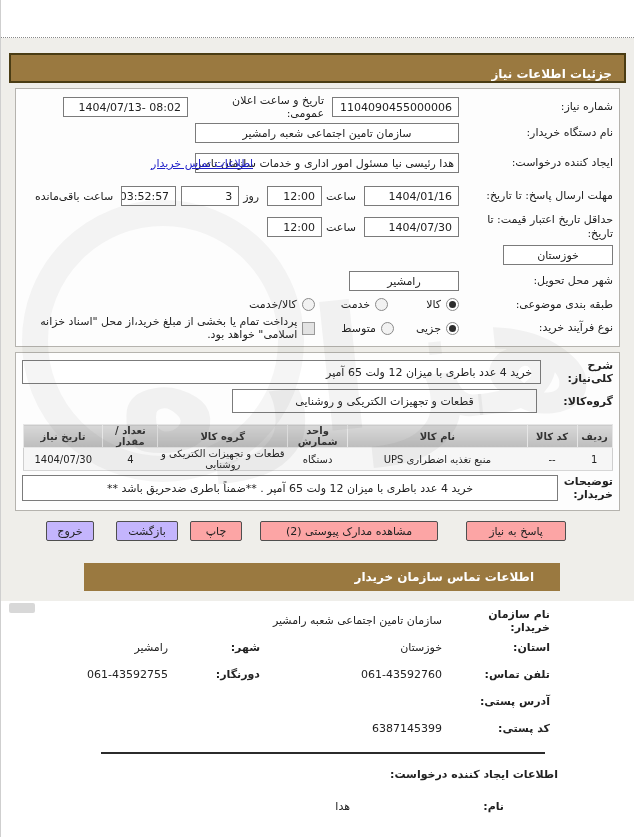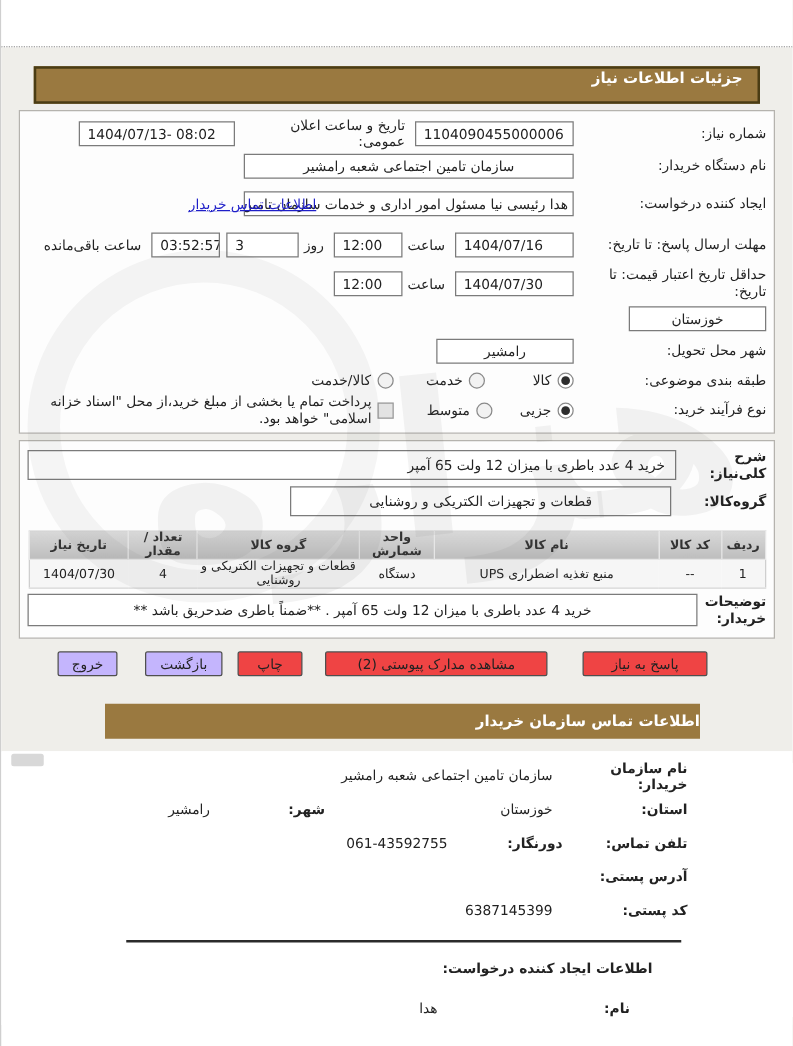--- a/index.html
+++ b/index.html
@@ -10,33 +10,33 @@
     border-left:1px solid #cfcfcf;box-sizing:border-box;
   }
   .ltr{direction:ltr;unicode-bidi:embed}
   
   .top-strip{height:37px;background:#fff;border-bottom:1px dotted #8a8a8a}
   
   .zone1{background:#efeeea;padding-top:15px;padding-bottom:10px;position:relative;z-index:1}
   .zone2{background:#ffffff;position:relative;z-index:1;padding-top:6px}
   
   .bar{height:30px;background:#9a7940;border:2px solid #4a3c14;box-sizing:border-box;
-       display:flex;align-items:flex-start;color:#fff;font-weight:bold;font-size:12px;
-       padding-right:12px;margin:0 26px}
+       display:flex;align-items:flex-end;color:#fff;font-weight:bold;font-size:12px;
+       padding-right:12px;margin:0 8px}
   .bar2{height:28px;background:#9a7940;border:none;display:flex;align-items:center;color:#fff;
-        font-weight:bold;font-size:12px;padding-right:0;margin:22px 74px 0 83px}
+        font-weight:bold;font-size:12px;padding-right:26px;margin:22px 74px 0 83px}
   
   .panel{background:#fdfdfd;border:1px solid #b5b3ae;margin:5px 14px 0;padding:5px 6px;position:relative}
   
   .frow{display:flex;align-items:center;min-height:26px}
   .flabel{width:154px;flex:none;line-height:1.25;padding-left:6px;box-sizing:border-box}
   .tbox{background:#fff;border:1px solid #7b7b7b;height:20px;box-sizing:border-box;
         display:flex;align-items:center;overflow:hidden;white-space:nowrap}
   .tbox.center{justify-content:center}
-  .tbox.num{justify-content:flex-end;padding:0 6px}
+  .tbox.num{justify-content:flex-start;padding:0 6px}
   .lbl-mid{padding:0 8px 0 4px}
   .link{color:#1f1fc8;text-decoration:underline;margin-right:-58px;white-space:nowrap;cursor:pointer}
   
   .opt{display:flex;align-items:center;gap:5px;margin-left:26px}
   .radio{width:11px;height:11px;border:1px solid #8a8a8a;border-radius:50%;background:#f2f2f2;
          display:inline-block;position:relative;flex:none}
   .radio.checked{background:#fff}
   .radio.checked::after{content:"";position:absolute;inset:2px;background:#2d2d2d;border-radius:50%}
   .chk{width:11px;height:11px;border:1px solid #9a9a9a;background:#e3e3e3;display:inline-block;flex:none}
   
@@ -46,31 +46,31 @@
                border:1px solid #cfcfcf}
   .goods-table th{background:linear-gradient(#d8d8d8,#bdbdbd);font-weight:bold;color:#333;
                   border:1px solid #e6e6e6;height:21px;padding:0 2px}
   .goods-table td{background:#f6f6f6;text-align:center;border-bottom:1px solid #d6d6d6;
                   height:21px;padding:0 2px}
   
   .toolbar{display:flex;align-items:center;margin:10px 68px 0 0}
   .btn{height:20px;border:1px solid #4f4f4f;border-radius:2px;display:flex;align-items:center;
        justify-content:center;font-size:11px;padding:0 10px;box-sizing:border-box;cursor:pointer;
        font-family:inherit;color:#222}
-  .btn.green{background:#ef4444}
+  .btn.green{background:#fca5a5}
   .btn.pink{background:#c4b5fd}
   
   .crow{display:flex;align-items:center;min-height:27px;padding-right:84px}
   .clabel{width:100px;flex:none;font-weight:bold}
   .cval{width:190px;flex:none;text-align:right;padding-left:8px;box-sizing:border-box;
         padding-right:8px}
   .clabel2{width:72px;flex:none;font-weight:bold}
   .cval2{width:130px;flex:none;text-align:right;padding-right:20px;box-sizing:border-box}
   .sep{border:none;border-top:2px solid #2b2b2b;margin:10px 89px 12px 100px}
-  .creator-title{font-weight:bold;margin:14px 112px 12px 0}
+  .creator-title{font-weight:bold;margin:14px 76px 12px 0}
   .krow{display:flex;align-items:center;min-height:27px;padding-right:130px}
   .klabel{width:80px;flex:none;font-weight:bold}
   .kval{width:170px;flex:none;text-align:right;padding-right:74px;box-sizing:border-box}
   
   .corner{position:absolute;top:2px;left:8px;width:26px;height:10px;background:#d8d8d8;border-radius:2px}
   
   .wm{position:absolute;z-index:2;pointer-events:none;color:rgba(90,90,90,0.07);
       font-weight:bold;user-select:none}
   .wm-text{top:270px;right:40px;font-size:170px;transform:rotate(-6deg)}
   .wm-ring{top:200px;right:330px;width:230px;height:230px;border:26px solid rgba(90,90,90,0.06);
@@ -114,21 +114,21 @@
       <span class="flabel">ایجاد کننده درخواست:</span>
       <span class="tbox" style="width:264px;padding-right:4px">
           <span>هدا رئیسی نیا مسئول امور اداری و خدمات سازمان تامین اجتماعی شعبه رامشیر</span>
         </span>
       <a class="link">اطلاعات تماس خریدار</a>
     </div>
 
     <div class="frow" style="min-height:32px">
       <span class="flabel">مهلت ارسال پاسخ: تا تاریخ:</span>
       <span class="tbox num" style="width:95px">
-          <span class="ltr">1404/07/16</span>
+          <span class="ltr">1404/01/16</span>
         </span>
       <span class="lbl-mid">ساعت</span>
       <span class="tbox num" style="width:55px">
           <span class="ltr">12:00</span>
         </span>
       <span class="lbl-mid">روز</span>
       <span class="tbox num" style="width:58px">
           <span class="ltr">3</span>
         </span>
       <span class="tbox num" style="width:55px;margin-right:5px">
@@ -276,20 +276,21 @@
 
   <div class="crow">
     <span class="clabel">استان:</span>
     <span class="cval">خوزستان</span>
     <span class="clabel2">شهر:</span>
     <span class="cval2">رامشیر</span>
   </div>
 
   <div class="crow">
     <span class="clabel">تلفن تماس:</span>
+    <span class="cval ltr">061-43592760</span>
     <span class="clabel2">دورنگار:</span>
     <span class="cval2 ltr">061-43592755</span>
   </div>
 
   <div class="crow">
     <span class="clabel">آدرس پستی:</span>
   </div>
 
   <div class="crow">
     <span class="clabel">کد پستی:</span>

